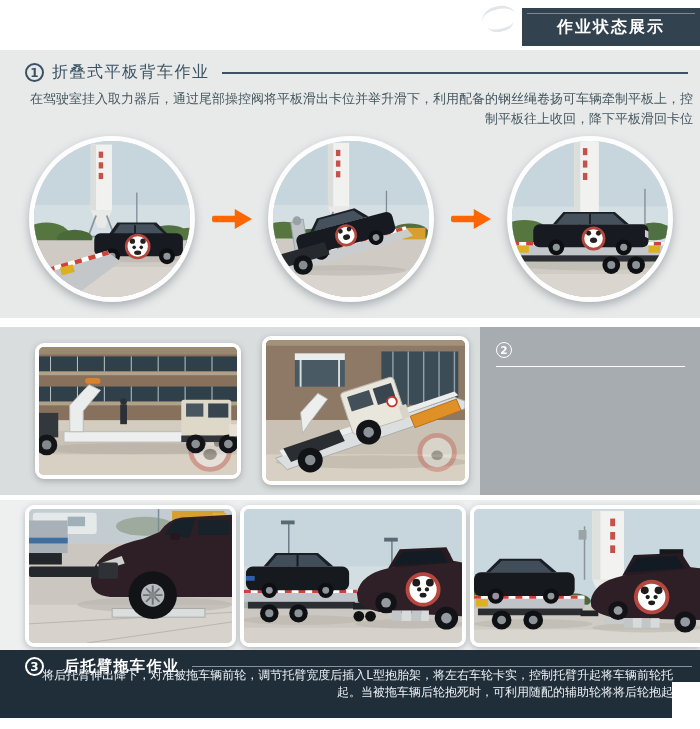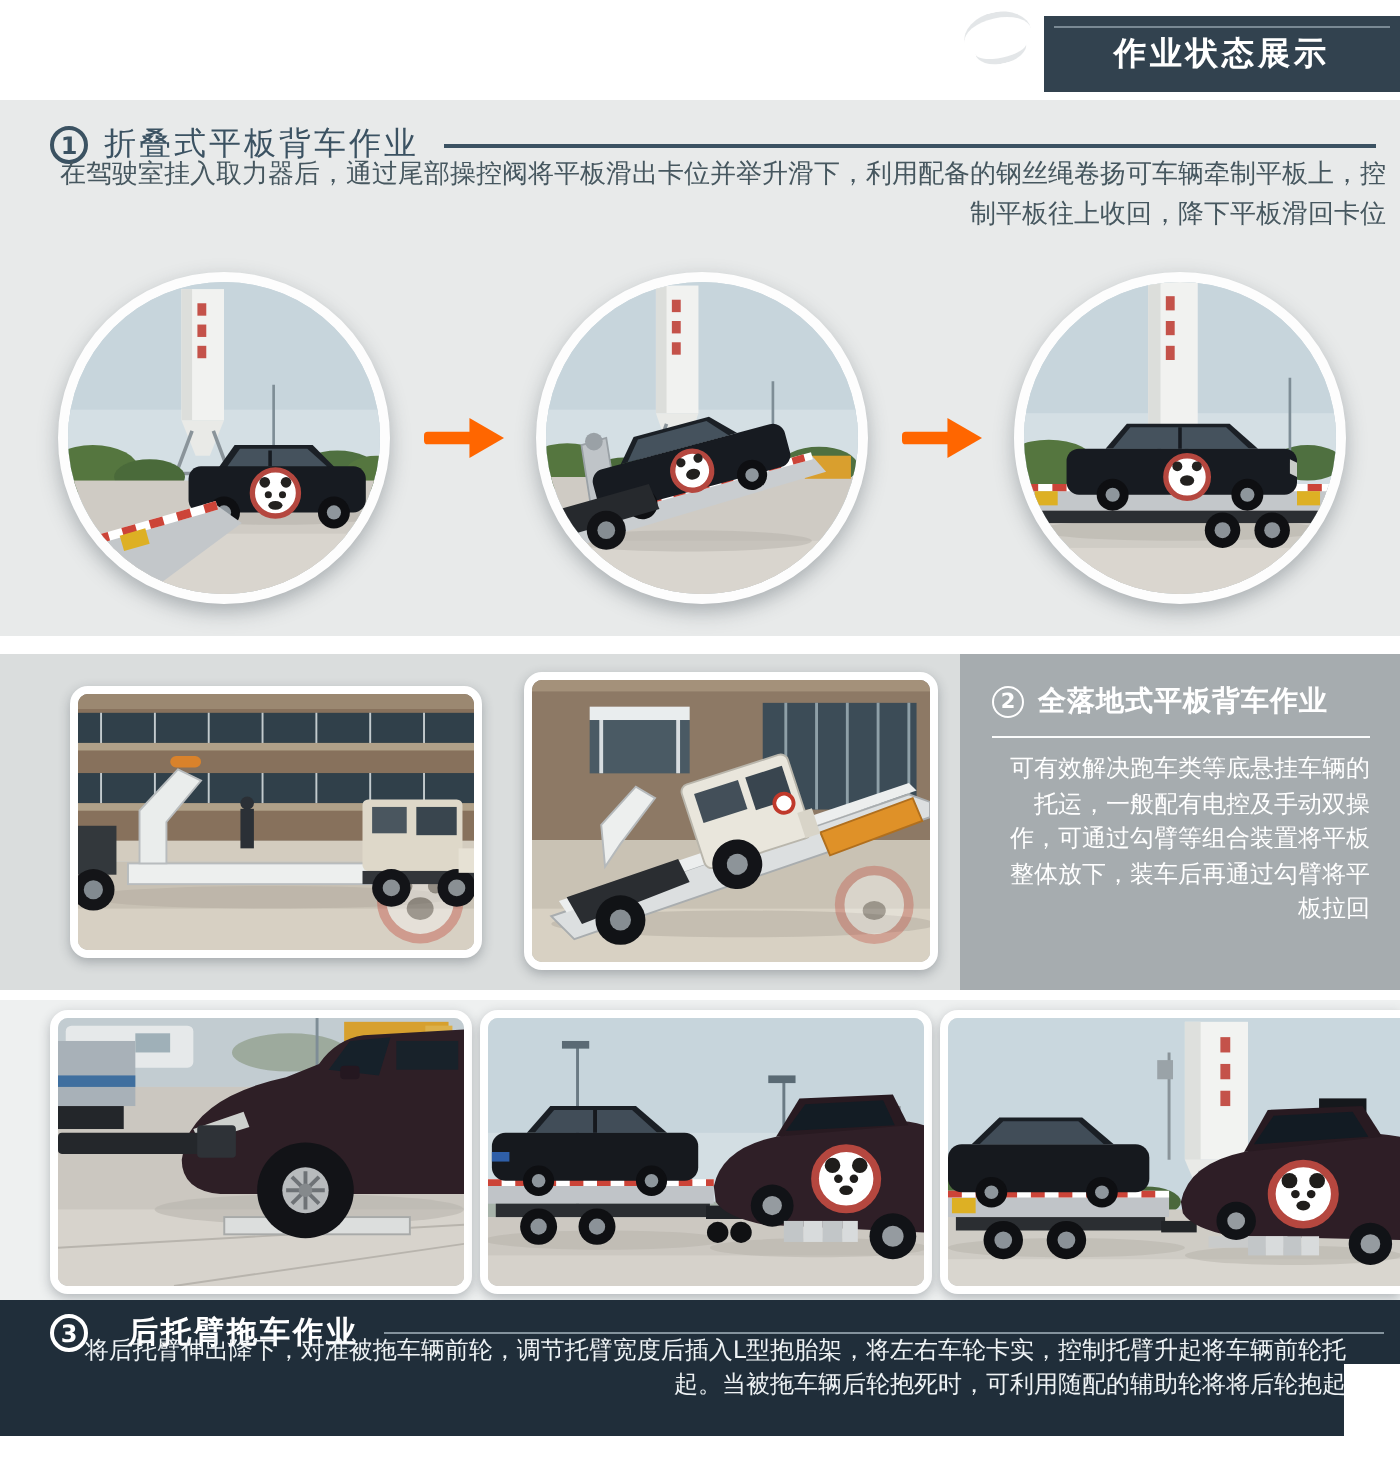--- a/index.html
+++ b/index.html
@@ -23,21 +23,21 @@
   
   .badge { flex:none; width:19px; height:19px; border:2px solid currentColor; border-radius:50%;
            display:inline-flex; align-items:center; justify-content:center;
            font-size:12px; font-weight:bold; line-height:1; }
   .badge.sm { width:16px; height:16px; border-width:1.5px; font-size:10.5px; }
   
   .sec1 { position:absolute; top:50px; left:0; width:700px; height:268px; background:#e8eaea; }
   .sec1-head { position:absolute; top:12px; left:25px; right:12px; display:flex; align-items:center; color:#3b5262; }
   .sec1-head .t { font-size:16px; font-weight:normal; letter-spacing:1.5px; margin-left:8px; }
   .rule { flex:1; height:2px; background:#3b5262; margin-left:12px; }
-  .sec1-body { position:absolute; top:28px; left:25px; width:668px; font-size:13px; line-height:19.5px; color:#46575f; }
+  .sec1-body { position:absolute; top:39px; left:25px; width:668px; font-size:13px; line-height:19.5px; color:#46575f; }
   .photos-row { position:absolute; top:86px; left:29px; width:644px; display:flex; align-items:center; }
   .circle { flex:none; width:166px; height:166px; border:5px solid #fdfdfd; border-radius:50%;
             overflow:hidden; background:#c7d5dc; box-shadow:0 4px 10px rgba(55,65,75,.35); }
   .circle svg, .photo svg { display:block; width:100%; height:100%; }
   .arrow-box { flex:1; display:flex; align-items:center; justify-content:center; }
   .arrow-box svg { width:40px; height:26px; }
   
   .photo { position:absolute; background:#cfd6da; border:4px solid #fff; border-radius:9px;
            overflow:hidden; box-shadow:0 2px 6px rgba(40,50,60,.3); }
   
@@ -341,24 +341,22 @@
         </g>
         <polygon points="18,114 76,94 82,106 26,128" fill="#2a2d31"></polygon>
         <circle cx="46" cy="126" r="13" fill="#111316"></circle>
           <circle cx="46" cy="126" r="5.5" fill="#868d92"></circle>
       </svg>
     </div>
 
     <div class="sec2-panel">
       <div class="sec2-head">
         <span class="badge sm">2</span>
-        <span class="t">全落地式平板背车作业</span>
       </div>
       <div class="sec2-div"></div>
-      <p>可有效解决跑车类等底悬挂车辆的托运，一般配有电控及手动双操作，可通过勾臂等组合装置将平板整体放下，装车后再通过勾臂将平板拉回</p>
     </div>
   </div>
 
   <div class="sec3">
 
     <div class="photo photoC">
       <svg viewBox="0 0 210 140" preserveAspectRatio="none" aria-hidden="true">
         <rect width="210" height="36" fill="#c2ccd1"></rect>
         <rect x="4" y="4" width="66" height="22" rx="3" fill="#e6e9ea"></rect>
         <rect x="40" y="8" width="18" height="10" fill="#9fb0b8"></rect>

